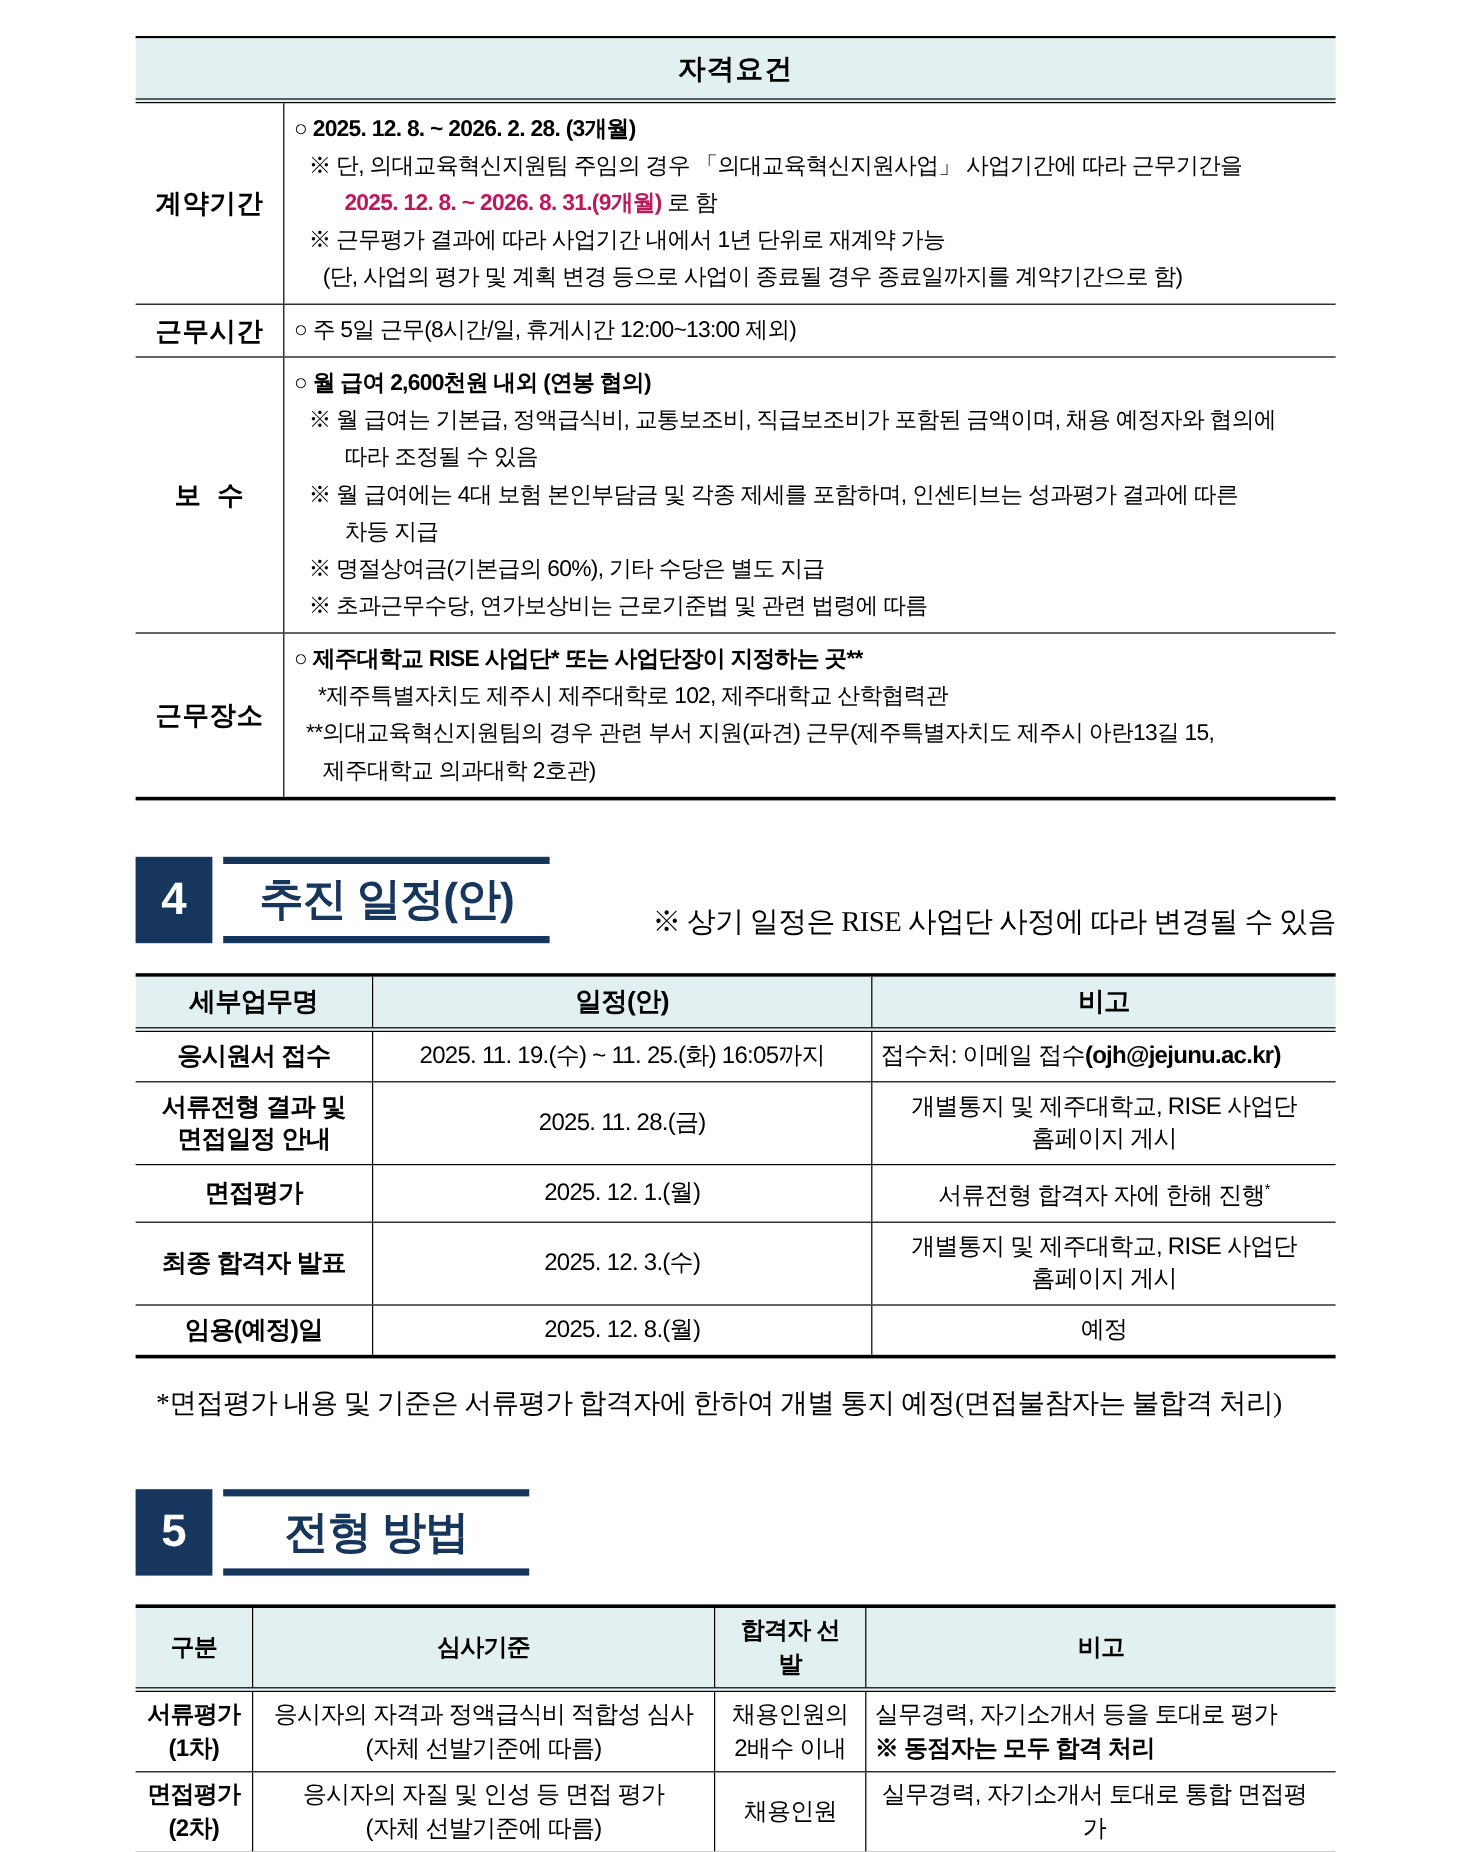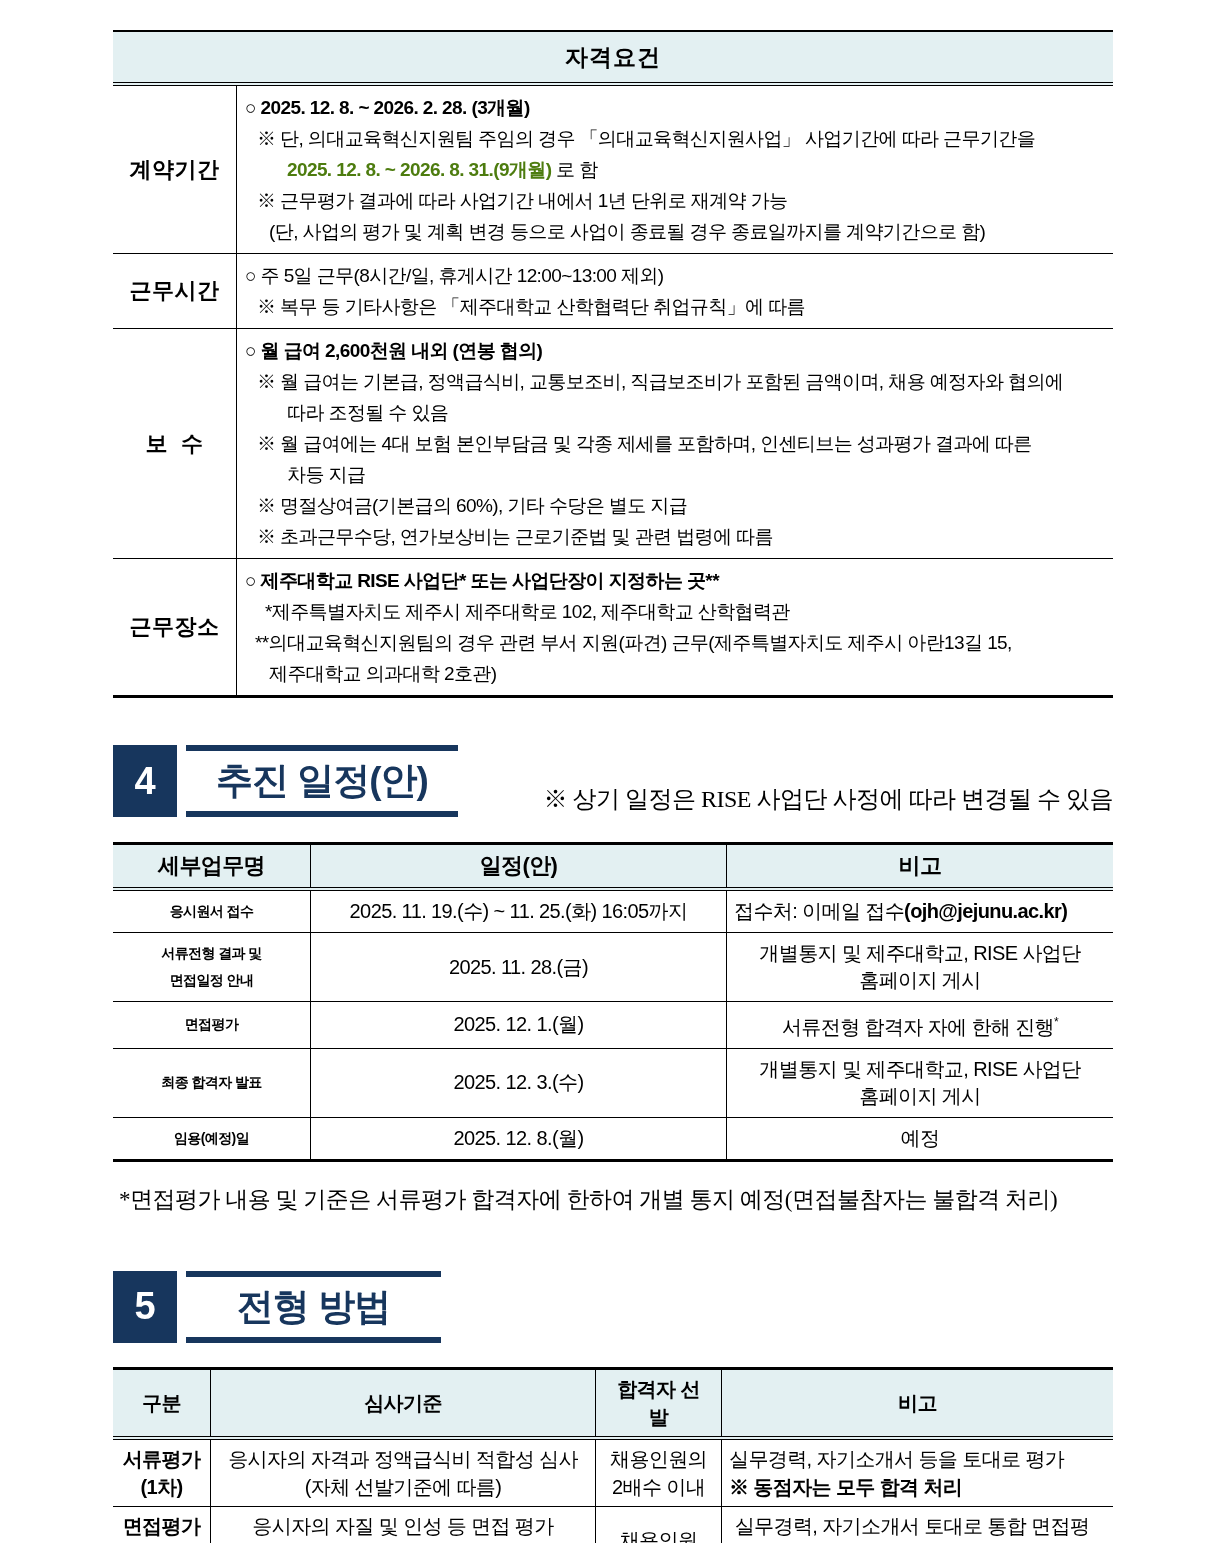--- a/index.html
+++ b/index.html
@@ -17,21 +17,21 @@
     font-weight:bold;font-size:22px;letter-spacing:0.5px;}
   .qual-content{padding:6px 2px;}
   .line{line-height:31px;font-size:19px;letter-spacing:-0.6px;white-space:nowrap;}
   .ind0{padding-left:6px;}   
   .ind1{padding-left:18px;}  
   .ind2{padding-left:48px;}  
   .ind2b{padding-left:30px;}
   .inds{padding-left:26px;}  
   .indd{padding-left:16px;}  
   .b{font-weight:bold;}
-  .blue{color:#4d7c0f;font-weight:bold;}
+  .blue{color:#be185d;font-weight:bold;}
 
   
   .sec{display:flex;align-items:stretch;margin-top:47px;}
   .sec-badge{width:64px;height:72px;background:var(--navy);color:#fff;font-size:38px;font-weight:bold;
     display:flex;align-items:center;justify-content:center;flex:0 0 auto;}
   .sec-title{margin-left:9px;border-top:6px solid var(--navy);border-bottom:6px solid var(--navy);
     color:var(--navy);font-size:37px;font-weight:bold;display:flex;align-items:center;justify-content:center;
     padding:0 30px;min-width:195px;letter-spacing:-1px;}
   .sec-note{margin-left:auto;align-self:flex-end;font-family:"Liberation Serif",serif;font-size:24px;
     padding-bottom:2px;letter-spacing:-0.5px;white-space:nowrap;}
@@ -43,23 +43,23 @@
   .drow > div{border-right:1.4px solid #000;display:flex;flex-direction:column;align-items:center;
     justify-content:center;padding:7px 2px;line-height:27px;font-size:20px;letter-spacing:-0.6px;}
   .drow > div:last-child{border-right:none;}
   .dhead{background:var(--hdr);font-weight:bold;border-bottom:4px double #000;}
   .dhead > div{font-size:22px;line-height:26px;padding:8px 2px;}
   .cell-line{white-space:nowrap;}
   .leftcell{align-items:flex-start !important;text-align:center;padding-left:7px !important;}
 
   .sched{margin-top:25px;}
   .sched .drow{grid-template-columns:198px 416px 386px;}
-  .sched .t-task{font-weight:bold;font-size:14px;}
-
-  .footnote{font-family:"Liberation Serif",serif;font-size:23px;margin:22px 0 0 6px;
+  .sched .t-task{font-weight:bold;font-size:21px;}
+
+  .footnote{font-family:"Liberation Serif",serif;font-size:23px;margin:22px 0 0 17px;
     letter-spacing:-0.5px;white-space:nowrap;}
 
   .sec5{margin-top:56px;}
   .sel{margin-top:24px;}
   .sel .drow{grid-template-columns:98px 385px 126px 391px;}
   .sel .dhead > div{font-size:21px;padding:5px 2px;}
   .sel .drow > div{font-size:20px;line-height:28px;padding:5px 18px;}
   .sel .t-type{font-weight:bold;font-size:21px;}
 
   sup{font-size:12px;vertical-align:super;}
@@ -83,21 +83,20 @@
           <div class="line ind2"><span class="blue">2025. 12. 8. ~ 2026. 8. 31.(9개월)</span><span> 로 함</span></div>
           <div class="line ind1">※ 근무평가 결과에 따라 사업기간 내에서 1년 단위로 재계약 가능</div>
           <div class="line ind2b">(단, 사업의 평가 및 계획 변경 등으로 사업이 종료될 경우 종료일까지를 계약기간으로 함)</div>
         </div>
       </div>
 
       <div class="qual-row">
         <div class="qual-label">근무시간</div>
         <div class="qual-content">
           <div class="line ind0">○ 주 5일 근무(8시간/일, 휴게시간 12:00~13:00 제외)</div>
-          <div class="line ind1">※ 복무 등 기타사항은 「제주대학교 산학협력단 취업규칙」에 따름</div>
         </div>
       </div>
 
       <div class="qual-row">
         <div class="qual-label">보&nbsp;&nbsp;수</div>
         <div class="qual-content">
           <div class="line ind0 b">○ 월 급여 2,600천원 내외 (연봉 협의)</div>
           <div class="line ind1">※ 월 급여는 기본급, 정액급식비, 교통보조비, 직급보조비가 포함된 금액이며, 채용 예정자와 협의에</div>
           <div class="line ind2">따라 조정될 수 있음</div>
           <div class="line ind1">※ 월 급여에는 4대 보험 본인부담금 및 각종 제세를 포함하며, 인센티브는 성과평가 결과에 따른</div>

